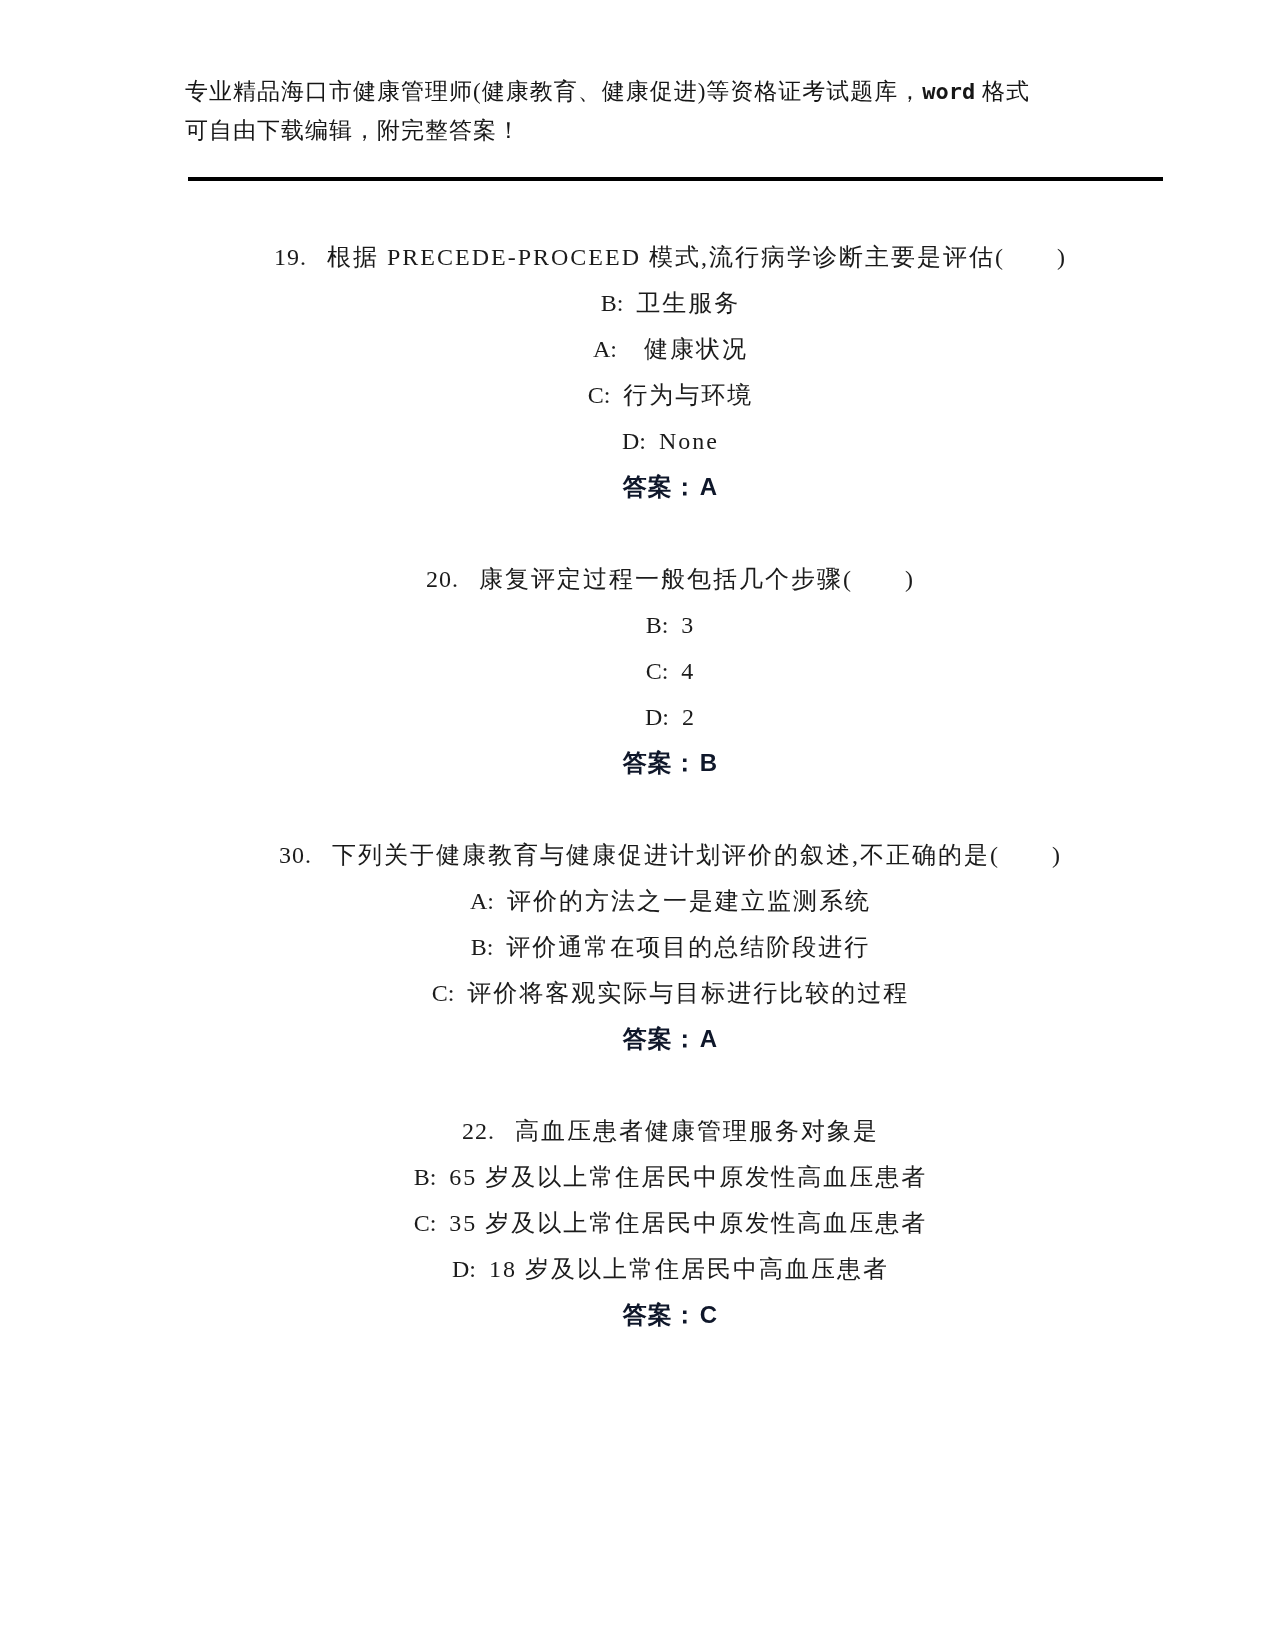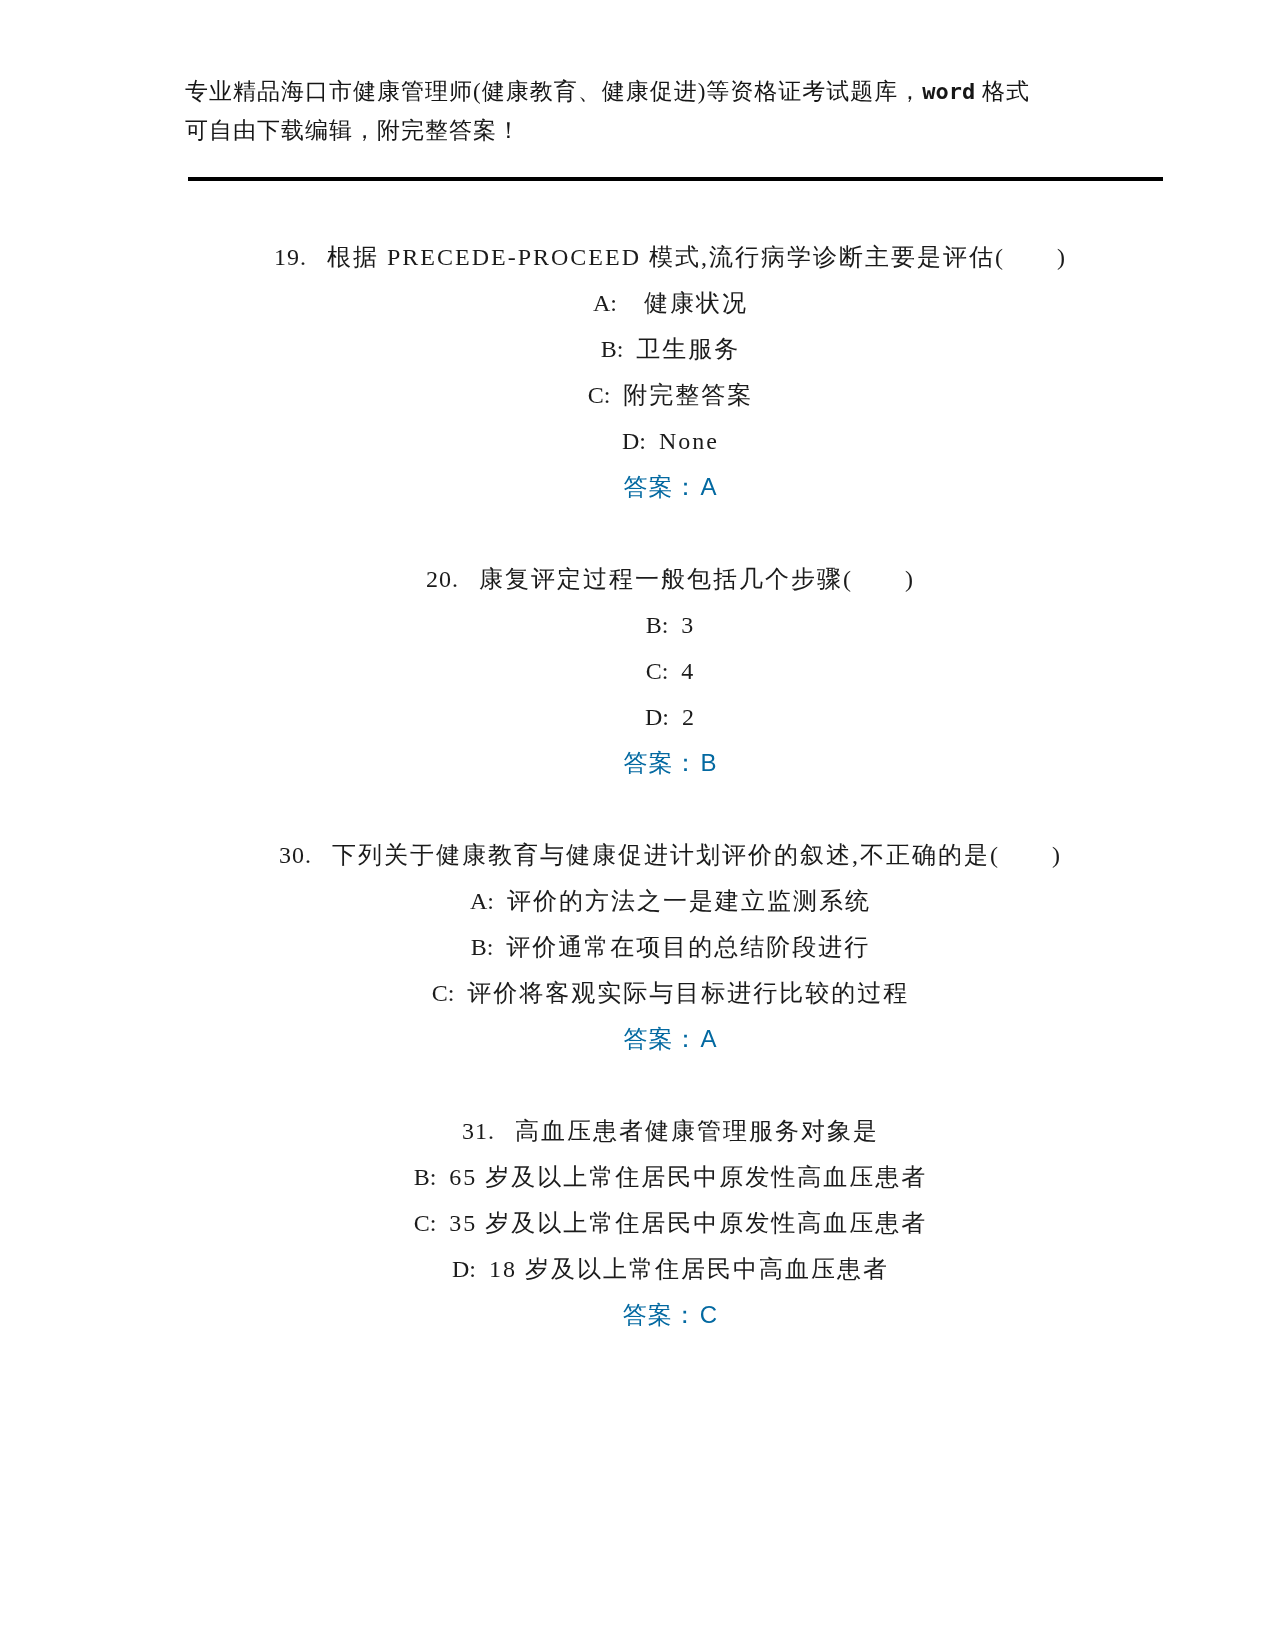--- a/index.html
+++ b/index.html
@@ -50,45 +50,45 @@
     top: 234px;
     width: 985px;
     font-size: 24px;
   }
   .q { margin-bottom: 46px; text-align: center; }
   .row { line-height: 46px; letter-spacing: 2px; white-space: nowrap; }
   .q-num { margin-right: 20px; letter-spacing: 1px; }
   .opt-label { margin-right: 13px; letter-spacing: 0; }
   .ans {
     font-family: "Liberation Sans", "DejaVu Sans", sans-serif;
-    font-weight: 400;
-    color: #0369a1;
+    font-weight: 700;
+    color: #0f172a;
     letter-spacing: 1px;
   }
   .ans-value { margin-left: 2px; }
 </style>
 </head>
 <body>
 
 <div class="page">
 
   <div class="header">
     <div class="hline"><span>专业精品海口市健康管理师(健康教育、健康促进)等资格证考试题库，</span><span class="em-word">word</span><span> 格式</span></div>
     <div class="hline">可自由下载编辑，附完整答案！</div>
   </div>
 
   <div class="rule"></div>
 
   <div class="content">
 
     <section class="q">
       <div class="row"><span class="q-num">19.</span><span class="q-text">根据 PRECEDE-PROCEED 模式,流行病学诊断主要是评估(　　)</span></div>
+      <div class="row"><span class="opt-label">B:</span><span class="opt-text">卫生服务</span></div>
       <div class="row"><span class="opt-label">A:</span><span class="opt-text"> 健康状况</span></div>
-      <div class="row"><span class="opt-label">B:</span><span class="opt-text">卫生服务</span></div>
-      <div class="row"><span class="opt-label">C:</span><span class="opt-text">附完整答案</span></div>
+      <div class="row"><span class="opt-label">C:</span><span class="opt-text">行为与环境</span></div>
       <div class="row"><span class="opt-label">D:</span><span class="opt-text">None</span></div>
       <div class="row ans"><span class="ans-label">答案：</span><span class="ans-value">A</span></div>
     </section>
 
     <section class="q">
       <div class="row"><span class="q-num">20.</span><span class="q-text">康复评定过程一般包括几个步骤(　　)</span></div>
       <div class="row"><span class="opt-label">B:</span><span class="opt-text">3</span></div>
       <div class="row"><span class="opt-label">C:</span><span class="opt-text">4</span></div>
       <div class="row"><span class="opt-label">D:</span><span class="opt-text">2</span></div>
       <div class="row ans"><span class="ans-label">答案：</span><span class="ans-value">B</span></div>
@@ -96,21 +96,21 @@
 
     <section class="q">
       <div class="row"><span class="q-num">30.</span><span class="q-text">下列关于健康教育与健康促进计划评价的叙述,不正确的是(　　)</span></div>
       <div class="row"><span class="opt-label">A:</span><span class="opt-text">评价的方法之一是建立监测系统</span></div>
       <div class="row"><span class="opt-label">B:</span><span class="opt-text">评价通常在项目的总结阶段进行</span></div>
       <div class="row"><span class="opt-label">C:</span><span class="opt-text">评价将客观实际与目标进行比较的过程</span></div>
       <div class="row ans"><span class="ans-label">答案：</span><span class="ans-value">A</span></div>
     </section>
 
     <section class="q">
-      <div class="row"><span class="q-num">31.</span><span class="q-text">高血压患者健康管理服务对象是</span></div>
+      <div class="row"><span class="q-num">22.</span><span class="q-text">高血压患者健康管理服务对象是</span></div>
       <div class="row"><span class="opt-label">B:</span><span class="opt-text">65 岁及以上常住居民中原发性高血压患者</span></div>
       <div class="row"><span class="opt-label">C:</span><span class="opt-text">35 岁及以上常住居民中原发性高血压患者</span></div>
       <div class="row"><span class="opt-label">D:</span><span class="opt-text">18 岁及以上常住居民中高血压患者</span></div>
       <div class="row ans"><span class="ans-label">答案：</span><span class="ans-value">C</span></div>
     </section>
 
   </div>
 </div>
 
 </body></html>

